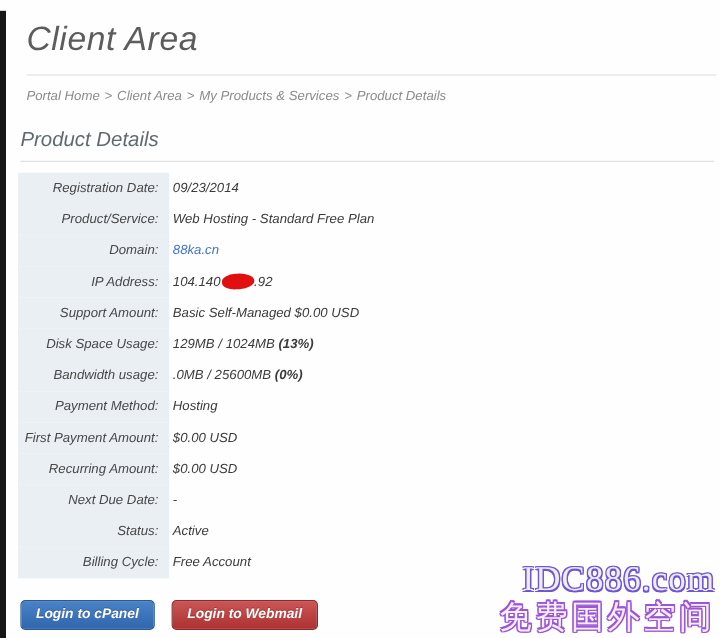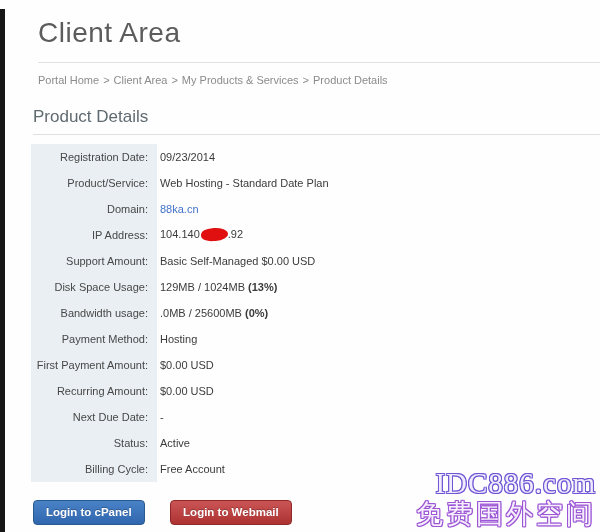--- a/index.html
+++ b/index.html
@@ -9,21 +9,21 @@
     background: #fefefe;
     font-family: "Liberation Sans", sans-serif;
     position: relative;
     overflow: hidden;
     color: #3b3b3b;
   }
   .left-strip {
     position: absolute; left: 0; top: 9px; bottom: 0; width: 5px;
     background: #161616;
   }
-  .content { position: absolute; left: 22px; top: 0; width: 530px; }
+  .content { position: absolute; left: 6px; top: 0; width: 530px; font-style: italic; }
 
   .page-title {
     margin: 17px 0 0 16px;
     font-size: 28px; font-weight: 400; color: #5c5c5c;
     letter-spacing: 0.5px; line-height: 32px;
   }
   .top-divider {
     margin: 13px 0 0 16px; width: 575px; height: 0;
     border-top: 1px solid #e2e2e2;
   }
@@ -62,21 +62,21 @@
     border-radius: 50% 60% 55% 50%;
     vertical-align: middle;
     margin: 0 0px 2px 1px;
     transform: rotate(-4deg);
   }
 
   .button-row { margin: 18px 0 0 11px; }
   .btn {
     display: inline-block; cursor: pointer;
     font-size: 11.5px; font-weight: bold; color: #fff;
-    padding: 5px 12px 6px 12px; margin-right: 21px;
+    padding: 5px 12px 6px 12px; margin-right: 10px;
     border-radius: 4px;
     text-shadow: 0 -1px 0 rgba(0,0,0,0.25);
   }
   .btn-cpanel {
     background: linear-gradient(var(--button-blue-top, #4a82c8), var(--button-blue-bottom, #2f66ad));
     border: 1px solid #29598f;
   }
   .btn-webmail {
     background: linear-gradient(var(--button-red-top, #cb5555), var(--button-red-bottom, #ad3232));
     border: 1px solid #8f2929;
@@ -121,21 +121,21 @@
 
   <h2 class="section-title">Product Details</h2>
 
   <div class="t-table" id="ptable">
       <div class="t-row">
         <div class="t-label">Registration Date:</div>
         <div class="t-value"><span>09/23/2014</span></div>
       </div>
       <div class="t-row">
         <div class="t-label">Product/Service:</div>
-        <div class="t-value"><span>Web Hosting - Standard Date Plan</span></div>
+        <div class="t-value"><span>Web Hosting - Standard Free Plan</span></div>
       </div>
       <div class="t-row">
         <div class="t-label">Domain:</div>
         <div class="t-value"><a class="link" href="#">88ka.cn</a></div>
       </div>
       <div class="t-row">
         <div class="t-label">IP Address:</div>
         <div class="t-value"><span>104.140</span><span class="redaction"></span><span>.92</span></div>
       </div>
       <div class="t-row">

